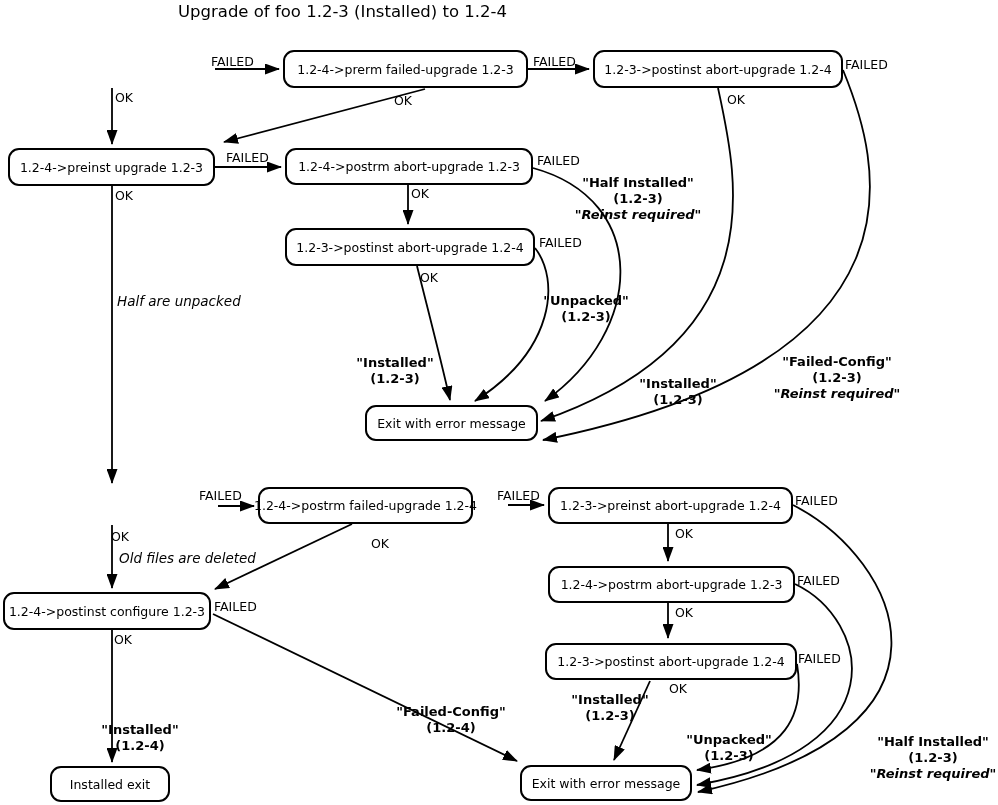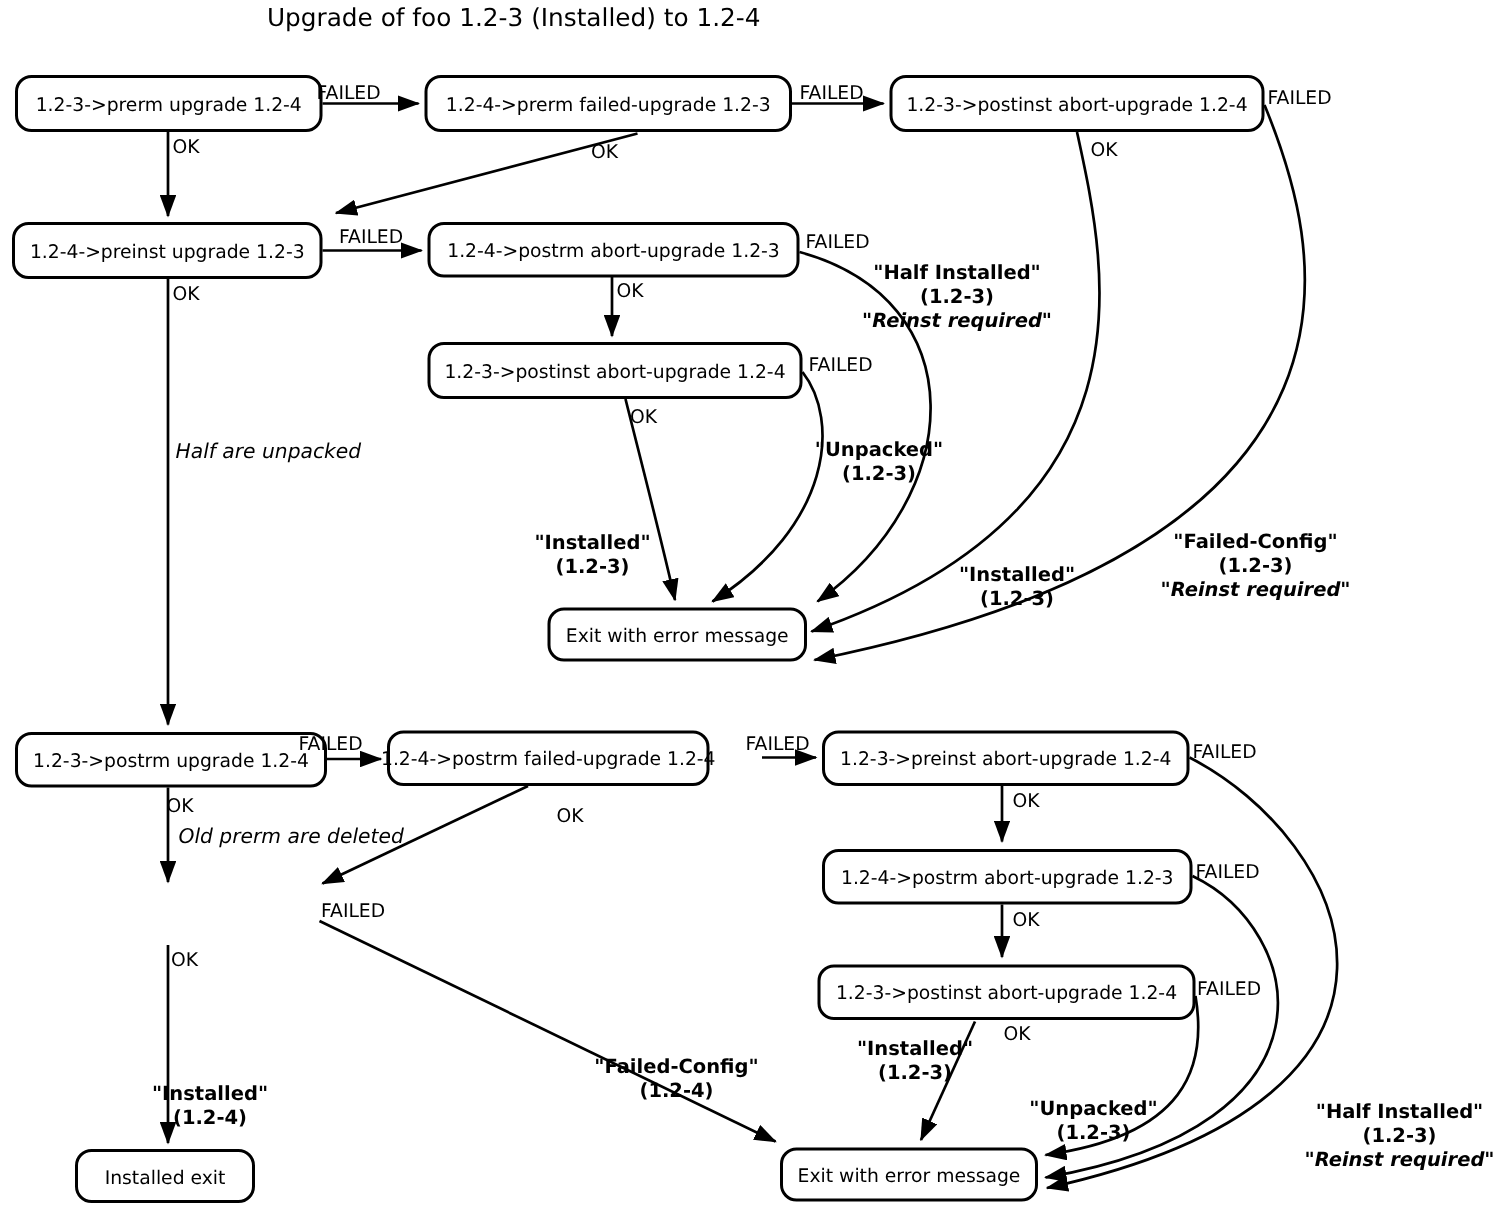--- a/index.html
+++ b/index.html
@@ -51,31 +51,30 @@
       <path marker-end="url(#ah)" d="M112,630 L112,762"></path>
       <path marker-end="url(#ah)" d="M650,681 L614,760"></path>
       <path marker-end="url(#ah)" d="M797,664 C805,712 790,757 697,770"></path>
       <path marker-end="url(#ah)" d="M795,584 C870,620 900,750 697,785"></path>
       <path marker-end="url(#ah)" d="M793,505 C900,560 980,730 698,792"></path>
     </g>
   </svg>
 
   <div id="title">Upgrade of foo 1.2-3 (Installed) to 1.2-4</div>
 
-  <div class="node" style="left:10px;top:50px;width:205px;height:38px">1.2-3-&gt;prerm upgrade 1.2-4</div>
   <div class="node" style="left:283px;top:50px;width:245px;height:38px">1.2-4-&gt;prerm failed-upgrade 1.2-3</div>
   <div class="node" style="left:593px;top:50px;width:250px;height:38px">1.2-3-&gt;postinst abort-upgrade 1.2-4</div>
   <div class="node" style="left:8px;top:148px;width:207px;height:38px">1.2-4-&gt;preinst upgrade 1.2-3</div>
   <div class="node" style="left:285px;top:148px;width:248px;height:37px">1.2-4-&gt;postrm abort-upgrade 1.2-3</div>
   <div class="node" style="left:285px;top:228px;width:250px;height:38px">1.2-3-&gt;postinst abort-upgrade 1.2-4</div>
   <div class="node" style="left:365px;top:405px;width:173px;height:36px">Exit with error message</div>
-  <div class="node" style="left:10px;top:488px;width:208px;height:37px">1.2-3-&gt;postrm upgrade 1.2-4</div>
   <div class="node" style="left:258px;top:487px;width:215px;height:37px">1.2-4-&gt;postrm failed-upgrade 1.2-4</div>
   <div class="node" style="left:548px;top:487px;width:245px;height:37px">1.2-3-&gt;preinst abort-upgrade 1.2-4</div>
   <div class="node" style="left:548px;top:566px;width:247px;height:37px">1.2-4-&gt;postrm abort-upgrade 1.2-3</div>
+  <div class="node" style="left:3px;top:592px;width:208px;height:38px">1.2-4-&gt;postinst configure 1.2-3</div>
   <div class="node" style="left:545px;top:643px;width:252px;height:37px">1.2-3-&gt;postinst abort-upgrade 1.2-4</div>
   <div class="node" style="left:50px;top:766px;width:120px;height:36px">Installed exit</div>
   <div class="node" style="left:520px;top:765px;width:172px;height:36px">Exit with error message</div>
 
   <div class="lbl" style="left:211px;top:54px">FAILED</div>
   <div class="lbl" style="left:533px;top:54px">FAILED</div>
   <div class="lbl" style="left:845px;top:57px">FAILED</div>
   <div class="lbl" style="left:226px;top:150px">FAILED</div>
   <div class="lbl" style="left:537px;top:153px">FAILED</div>
   <div class="lbl" style="left:539px;top:235px">FAILED</div>
@@ -93,21 +92,21 @@
   <div class="lbl" style="left:411px;top:186px">OK</div>
   <div class="lbl" style="left:420px;top:270px">OK</div>
   <div class="lbl" style="left:111px;top:529px">OK</div>
   <div class="lbl" style="left:371px;top:536px">OK</div>
   <div class="lbl" style="left:675px;top:526px">OK</div>
   <div class="lbl" style="left:675px;top:605px">OK</div>
   <div class="lbl" style="left:114px;top:632px">OK</div>
   <div class="lbl" style="left:669px;top:681px">OK</div>
 
   <div class="note" style="left:117px;top:293px">Half are unpacked</div>
-  <div class="note" style="left:119px;top:550px">Old prerm are deleted</div>
+  <div class="note" style="left:119px;top:550px">Old files are deleted</div>
 
   <div class="state" style="left:638px;top:175px">
     <div>"Half Installed"</div>
     <div>(1.2-3)</div>
     <div class="it">"Reinst required"</div>
   </div>
   <div class="state" style="left:586px;top:293px">
     <div>"Unpacked"</div>
     <div>(1.2-3)</div>
   </div>

